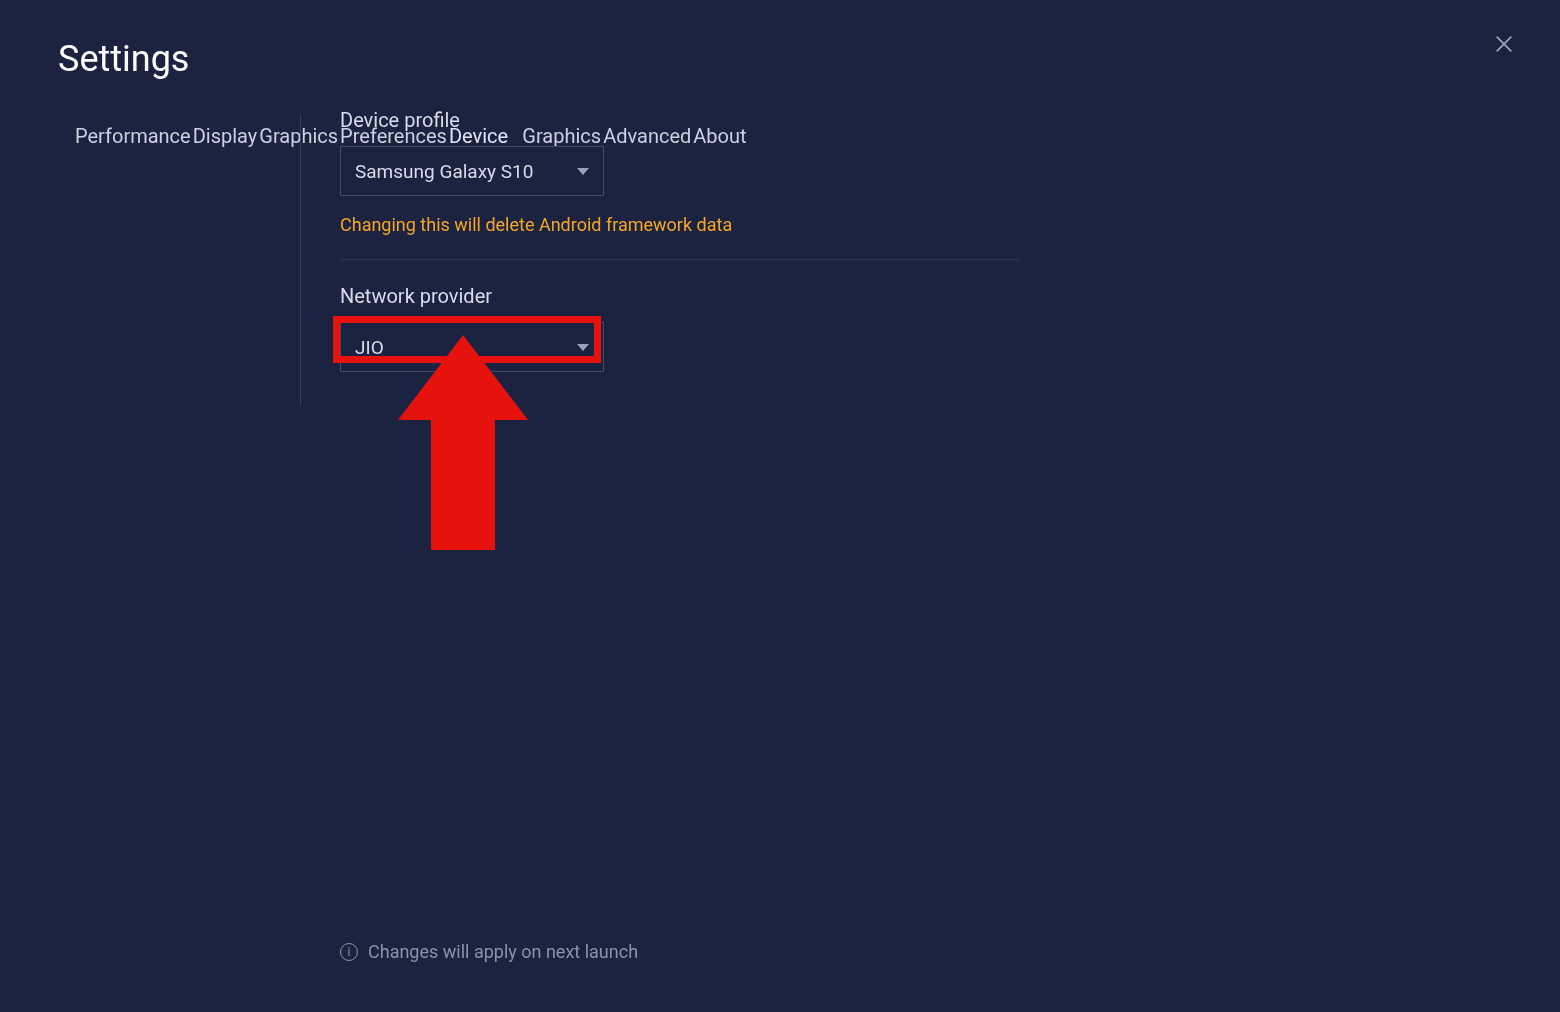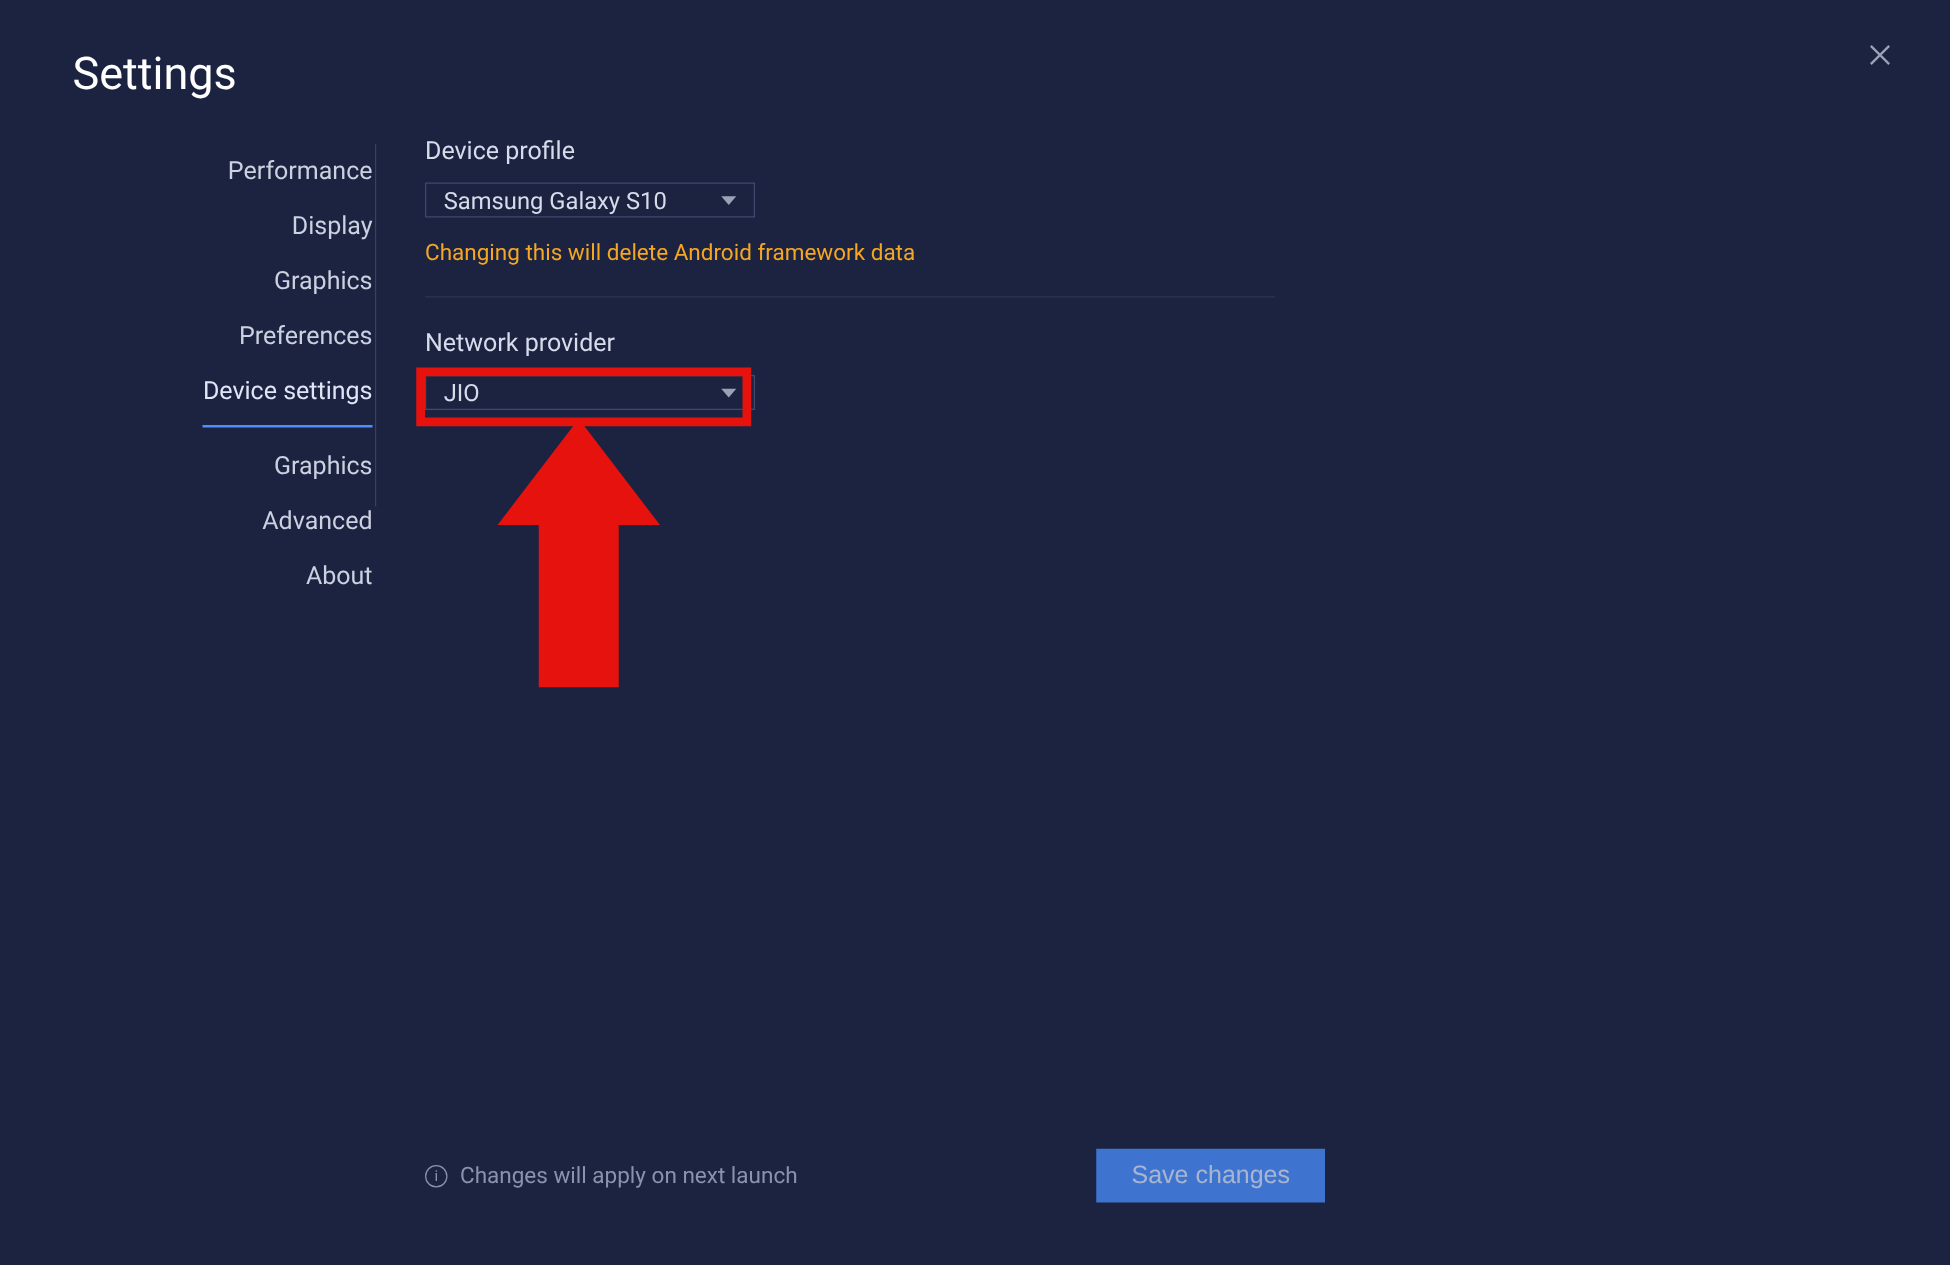--- a/index.html
+++ b/index.html
@@ -26,26 +26,25 @@
     position: absolute;
     top: 38px;
     left: 58px;
     font-size: 36px;
     font-weight: 400;
     color: #ffffff;
   }
   .sidebar {
     position: absolute;
     top: 115px;
-    left: 58px;
+    left: 75px;
     width: 240px;
     display: flex;
-    flex-direction: column;
+    flex-direction: row;
     gap: 2px;
-    align-items: flex-end;
   }
   .sidebar-item {
     font-size: 20px;
     font-weight: 400;
     color: #cbd1e0;
     padding: 9px 0;
     cursor: pointer;
   }
   .sidebar-item.active {
     color: #e0e6f5;
@@ -69,21 +68,21 @@
     left: 340px;
     width: 720px;
   }
   .section-label {
     font-size: 20px;
     color: #d7dceb;
     margin-bottom: 14px;
   }
   .dropdown {
     width: 264px;
-    height: 28px;
+    height: 50px;
     border: 1px solid #3f4a6e;
     background: #1c2340;
     display: flex;
     align-items: center;
     justify-content: space-between;
     padding: 0 14px;
     cursor: pointer;
     font-size: 19px;
     color: #d7dceb;
   }
@@ -212,14 +211,13 @@
   <svg viewBox="0 0 130 215">
     <polygon points="65,0 130,85 97,85 97,215 33,215 33,85 0,85" fill="#e5120e"></polygon>
   </svg>
 </div>
 
 <div class="footer">
   <div class="footer-note">
     <span class="info-icon">i</span>
     <span>Changes will apply on next launch</span>
   </div>
-  <button class="save-btn">Save changes</button>
 </div>
 
 </body></html>

